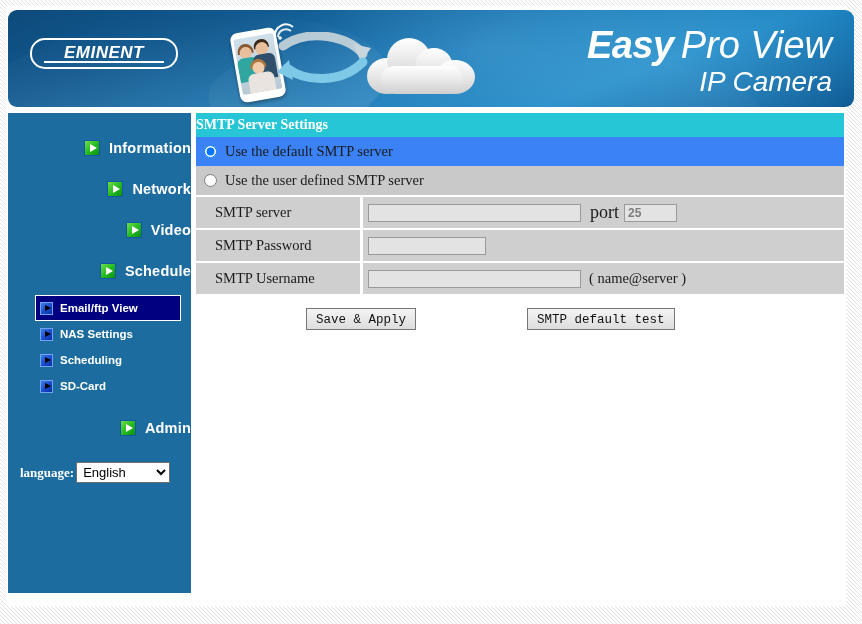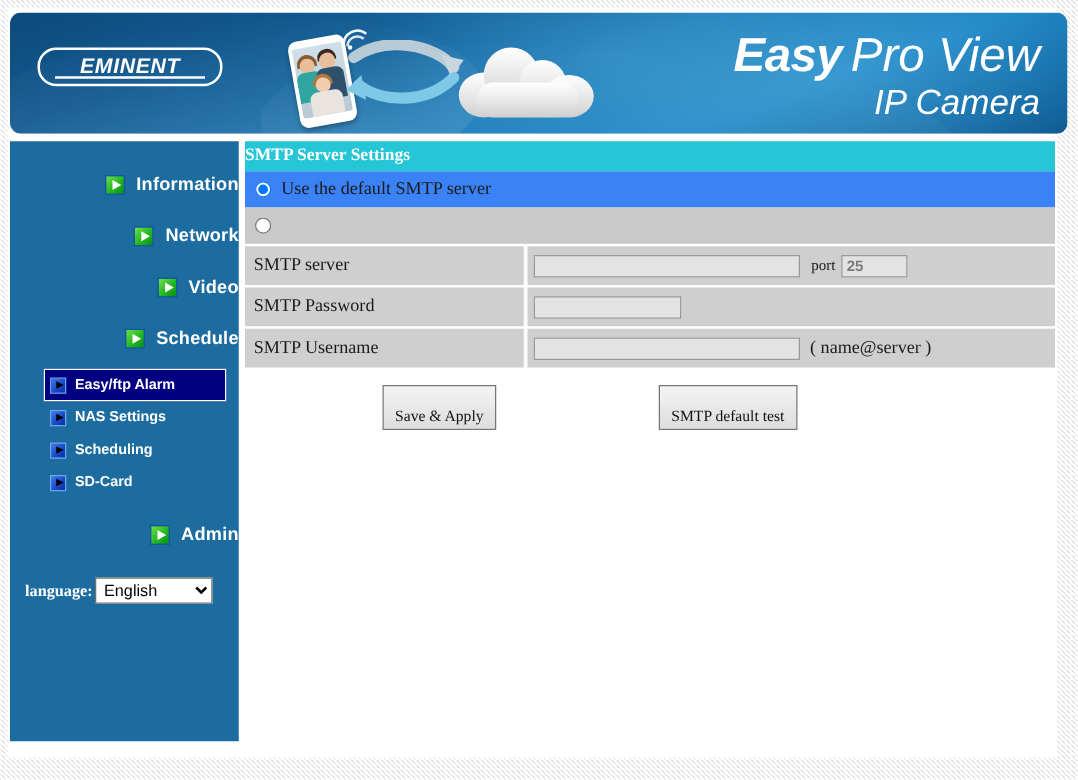--- a/index.html
+++ b/index.html
@@ -347,25 +347,25 @@
 
   .form-row {
     display: flex;
     height: 31px;
     margin-top: 2px;
     font-family: "Liberation Serif", serif;
     font-size: 14.5px;
     color: #1a1a1a;
   }
   .form-row .cell-label {
-    width: 223px;
+    width: 164px;
     background: #cfcfcf;
     display: flex;
     align-items: center;
-    padding-left: 7px;
+    padding-left: 19px;
     box-sizing: border-box;
   }
   .form-row .cell-value {
     flex: 1;
     background: #cfcfcf;
     margin-left: 3px;
     display: flex;
     align-items: center;
     padding-left: 5px;
     box-sizing: border-box;
@@ -386,39 +386,39 @@
   .hint {
     margin-left: 8px;
     font-family: "Liberation Serif", serif;
     font-size: 14.5px;
     color: #1a1a1a;
   }
   .port-label {
     margin-left: 9px;
     margin-right: 5px;
     font-family: "Liberation Serif", serif;
-    font-size: 12px;
+    font-size: 18px;
     color: #1a1a1a;
   }
 
   #button-row {
     margin-top: 14px;
     position: relative;
     height: 24px;
   }
   .btn {
     position: absolute;
     height: 22px;
     background: linear-gradient(to bottom, #f4f4f4 0%, #dddddd 100%);
     border: 1px solid #767676;
-    font-family: Liberation Serif, serif;
+    font-family: Liberation Mono, monospace;
     font-size: 12.5px;
     color: #111111;
     cursor: pointer;
-    padding: 17px 9px;
+    padding: 4px 9px;
     box-sizing: border-box;
   }
   #btn-save { left: 110px; }
   #btn-test { left: 331px; }
 </style>
 </head>
 <body>
 
 <div id="page-sheet"></div>
 
@@ -493,21 +493,21 @@
     <span class="lbl">Video</span>
   </div>
 
   <div class="nav-main">
     <span class="ico"></span>
     <span class="lbl">Schedule</span>
   </div>
 
   <div class="nav-sub selected" style="margin-top:4px">
     <span class="ico"></span>
-    <span class="lbl">Easy/ftp Alarm</span>
+    <span class="lbl">Email/ftp View</span>
   </div>
 
   <div class="nav-sub">
     <span class="ico"></span>
     <span class="lbl">NAS Settings</span>
   </div>
 
   <div class="nav-sub">
     <span class="ico"></span>
     <span class="lbl">Scheduling</span>
@@ -535,20 +535,21 @@
 
   <div id="section-header">SMTP Server Settings</div>
 
   <div class="radio-row light">
     <input type="radio" name="smtpmode" checked="" style="">
     <span>Use the default SMTP server</span>
   </div>
 
   <div class="radio-row dark">
     <input type="radio" name="smtpmode" style="">
+    <span>Use the user defined SMTP server</span>
   </div>
 
   <div class="form-row">
     <div class="cell-label">SMTP server</div>
     <div class="cell-value">
       <input class="txt wide" type="text" disabled="" value="" style="">
       <span class="port-label">port</span>
       <input class="txt port" type="text" disabled="" value="25" style="">
     </div>
   </div>

